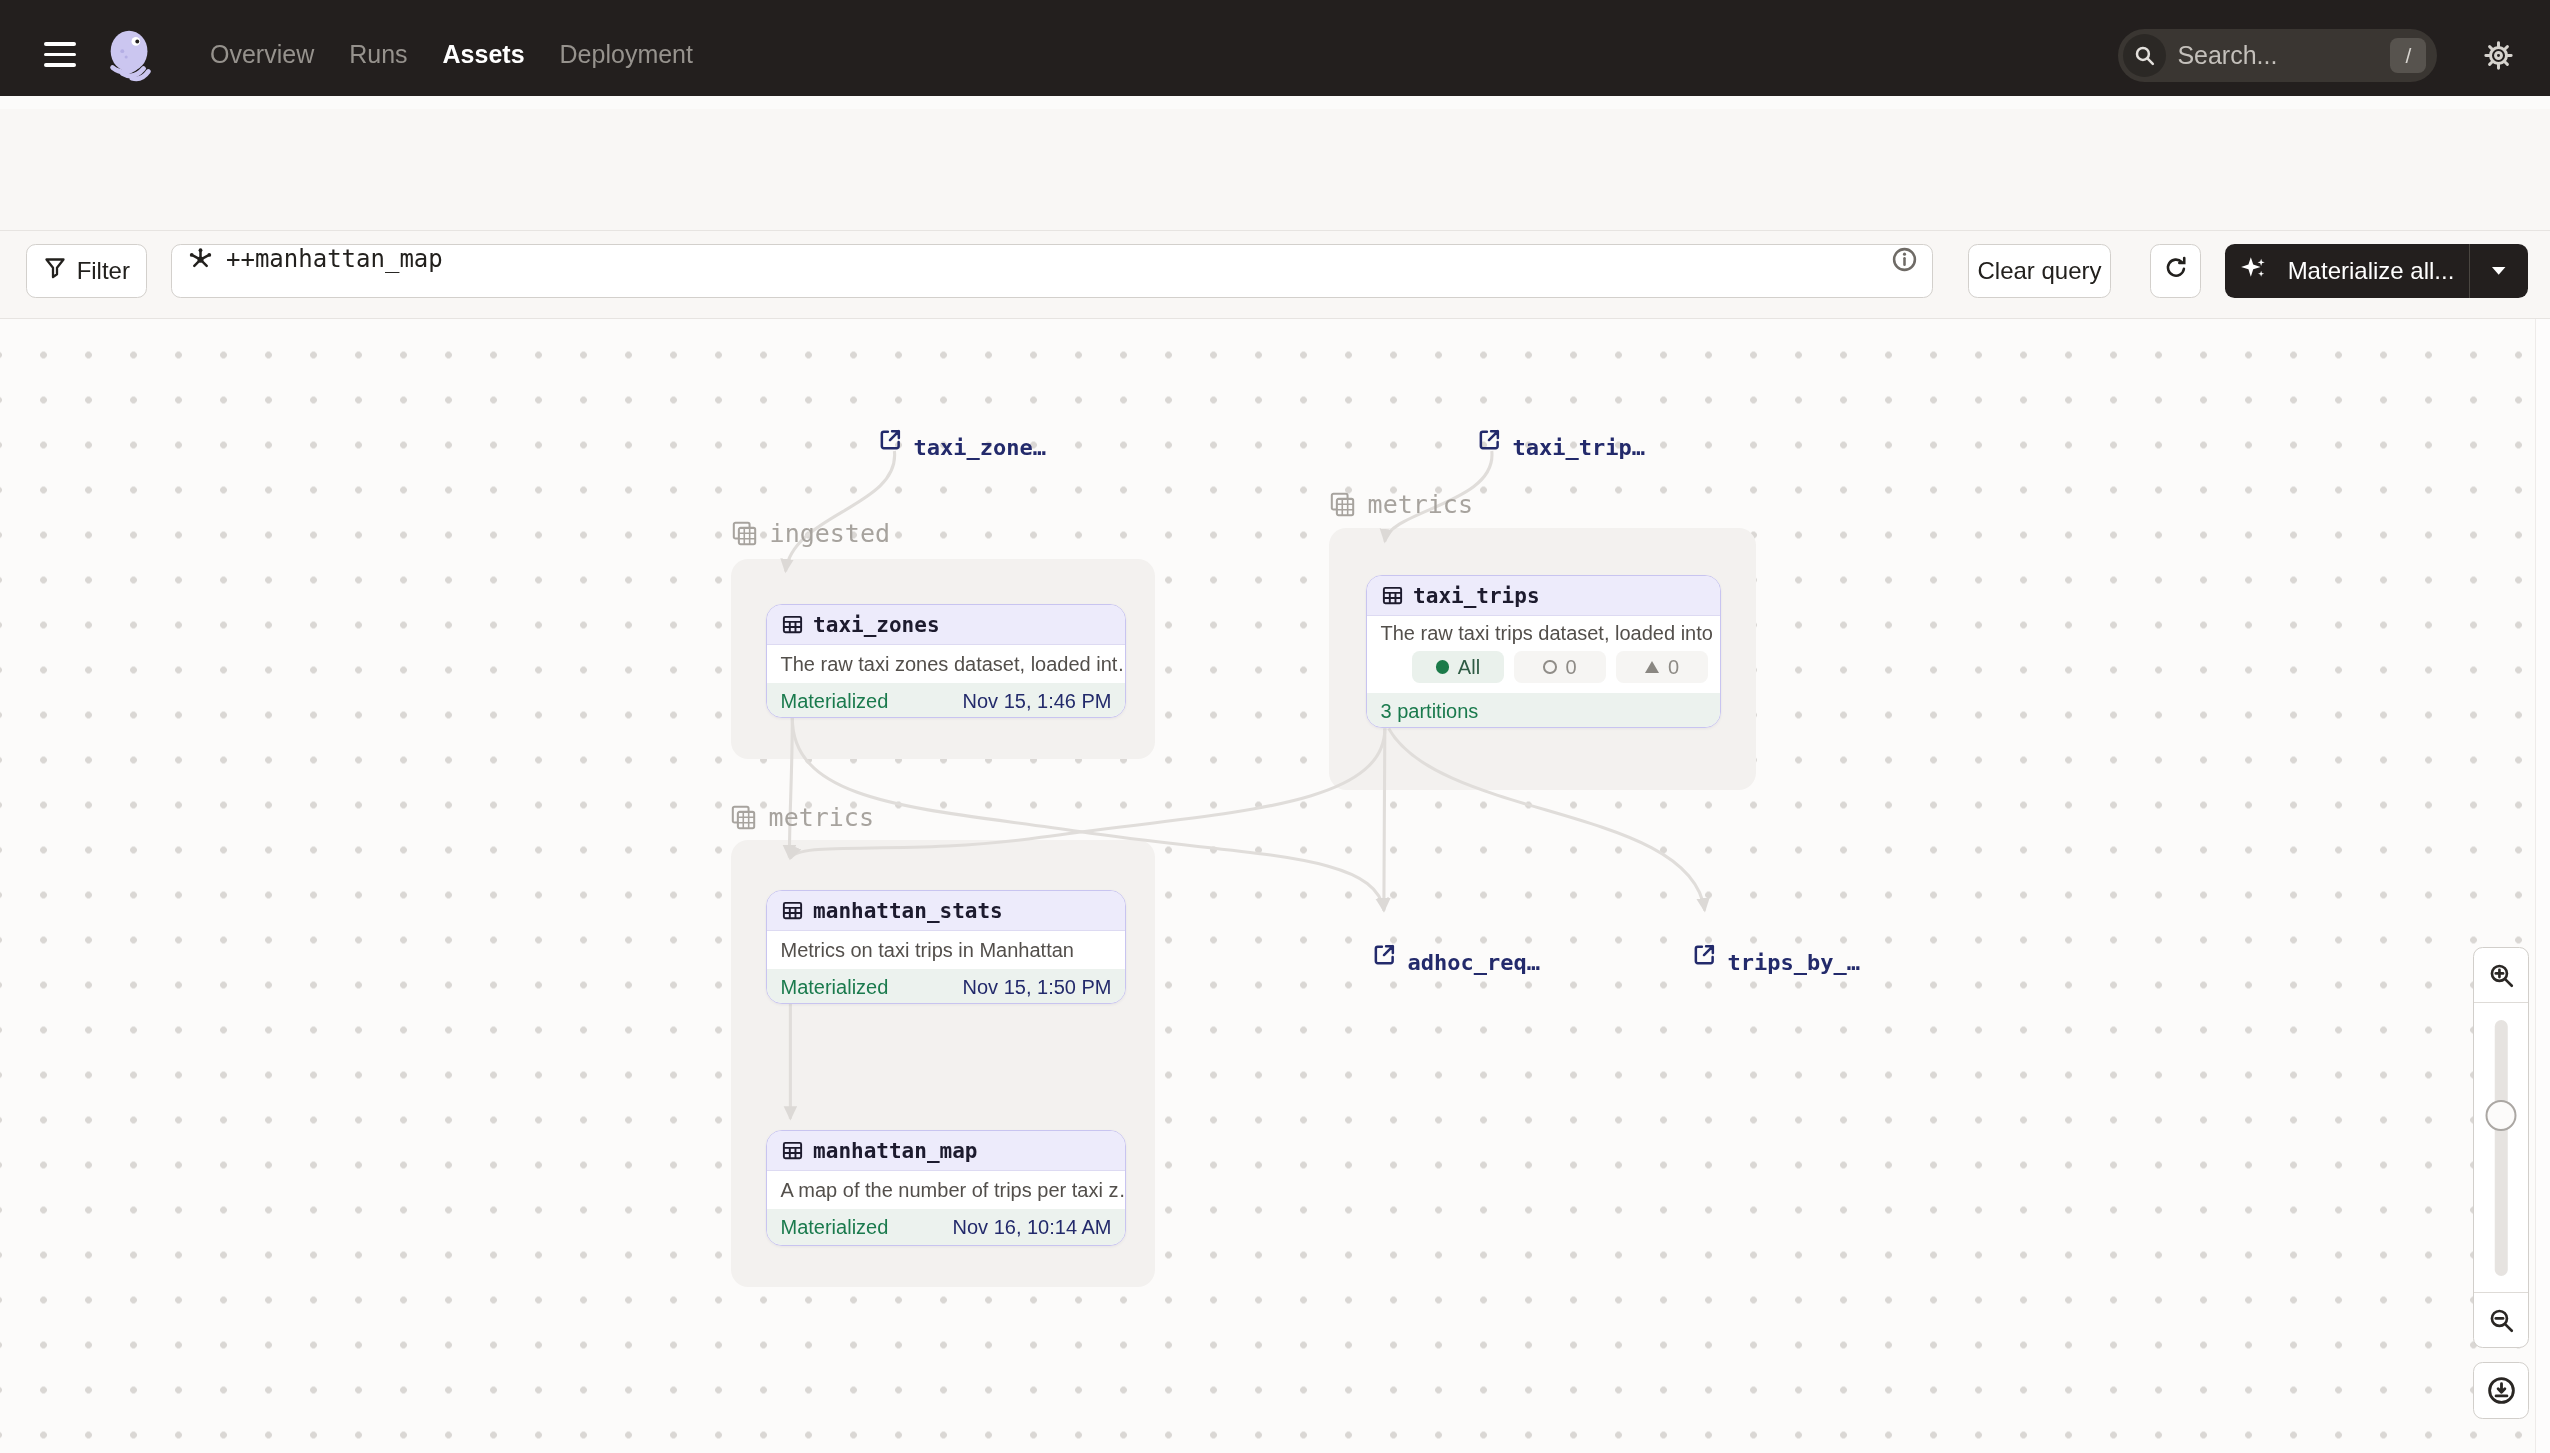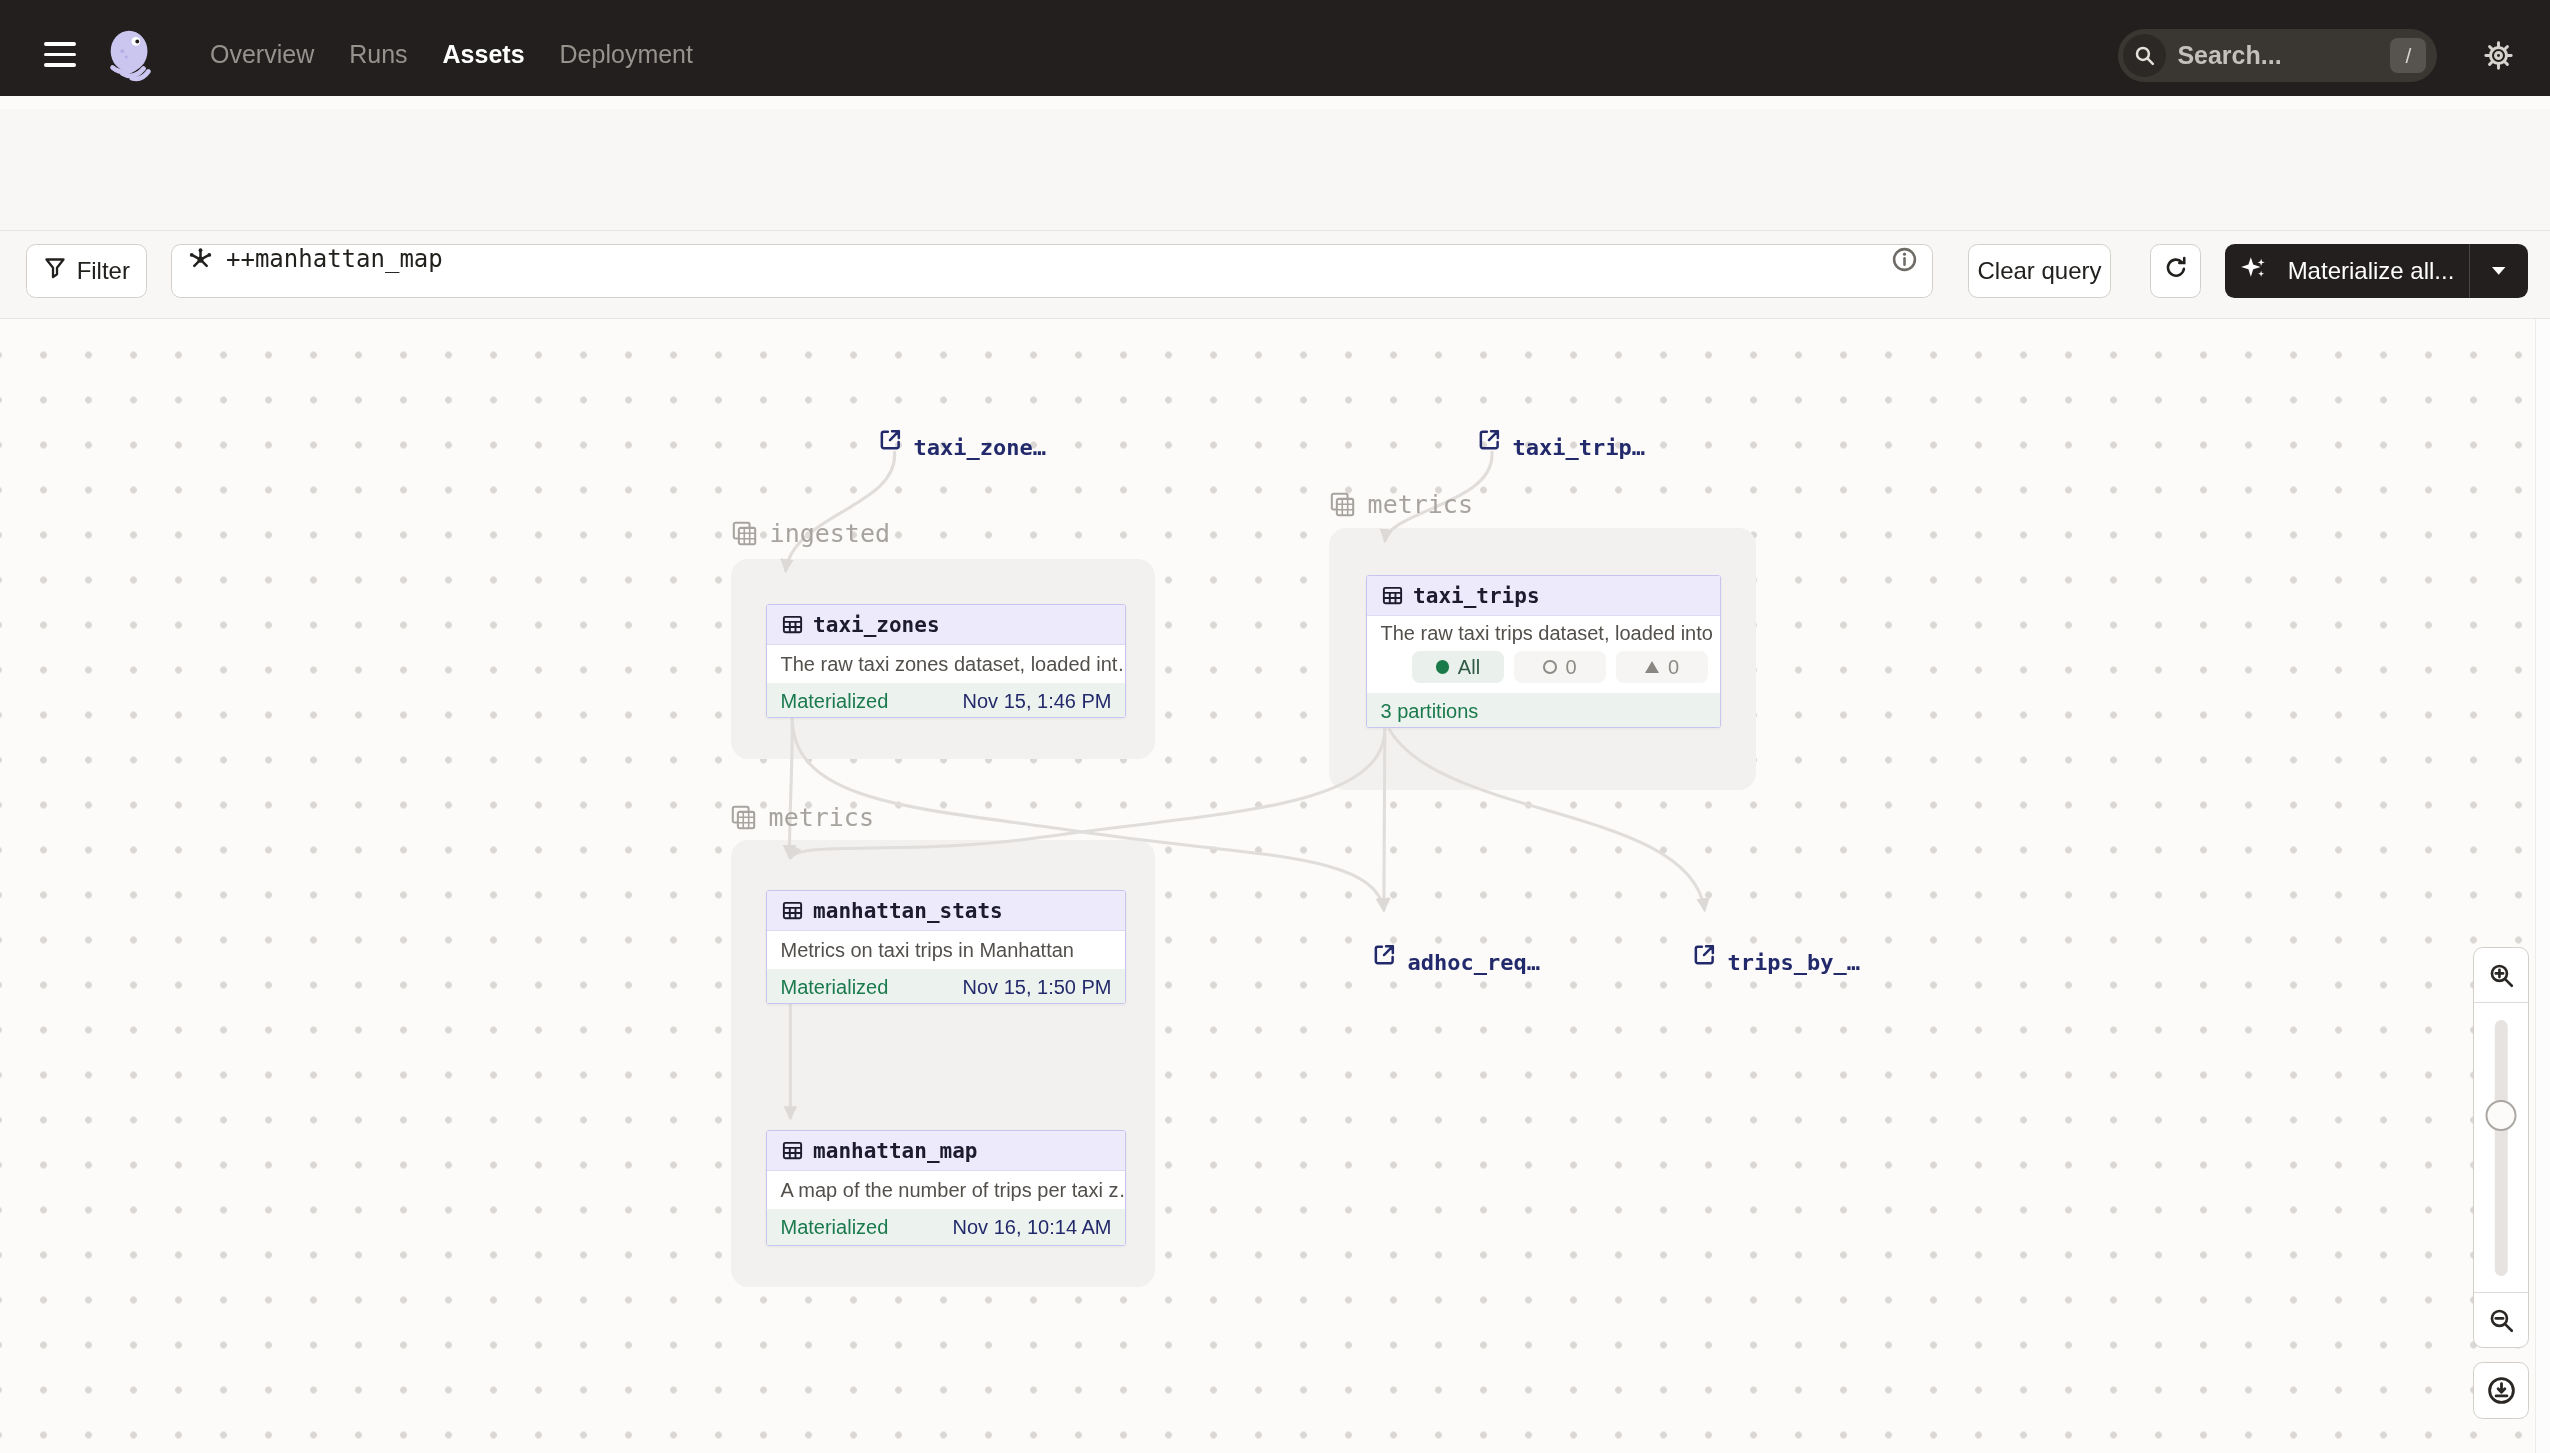--- a/index.html
+++ b/index.html
@@ -11,21 +11,21 @@
   
   .topbar { position:absolute; left:0; top:0; width:2550px; height:96px; background:#231F1E; display:flex; align-items:center; }
   .hamburger { position:absolute; left:44px; top:39px; width:32px; height:31px; display:flex; flex-direction:column; justify-content:center; gap:6.7px; cursor:pointer; }
   .hamburger span { display:block; height:3.9px; background:#FFFFFF; border-radius:1.9px; }
   .logo { position:absolute; left:101px; top:25px; width:60px; height:60px; }
   .nav { position:absolute; left:210px; top:0; height:109px; display:flex; align-items:center; gap:35px; }
   .nav-item { font-size:25px; color:#96928D; cursor:pointer; }
   .nav-item.active { color:#FFFFFF; font-weight:700; }
   .search-pill { position:absolute; left:2118px; top:29px; width:319px; height:53px; background:#3A3632; border-radius:27px; display:flex; align-items:center; }
   .search-circle { width:43px; height:43px; margin-left:4.8px; border-radius:50%; background:#2B2825; display:flex; align-items:center; justify-content:center; }
-  .search-pill input { flex:1; margin-left:11.6px; background:transparent; border:none; outline:none; color:#E9E6E2; font-size:25px; width:154px;font-weight:bold; }
+  .search-pill input { flex:1; margin-left:11.6px; background:transparent; border:none; outline:none; color:#E9E6E2; font-size:25px; width:154px; }
   .search-pill input::placeholder { color:#C4C0BB; }
   .kbd { margin-right:10.6px; width:36px; height:35px; border-radius:7.7px; background:#57534E; color:#D9D6D1; font-size:21px; display:flex; align-items:center; justify-content:center; }
   .gear { position:absolute; left:2483px; top:40px; width:31px; height:31px; cursor:pointer; color:#D6D3CE; }
 
   
   .header { position:absolute; left:0; top:109px; width:2550px; height:122px; background:#F9F7F5; border-bottom:1px solid #E7E4E1; }
   .page-title { position:absolute; left:45px; top:141px; font-size:34px; font-weight:700; color:#2D2A26; letter-spacing:-0.3px; }
   .btn { display:flex; align-items:center; justify-content:center; gap:9.6px; background:#FFFFFF; border:1px solid #D3D0CC; border-radius:9.6px; color:#22201D; font-size:24px; cursor:pointer; }
   .reload-btn { position:absolute; left:2260px; top:140px; width:251px; height:54px; }
 
@@ -44,21 +44,21 @@
 
   
   .canvas { position:absolute; left:0; top:319px; width:2550px; height:1134px; background-color:#FCFBFA;
     background-image:radial-gradient(circle, #DAD7D4 3.1px, rgba(0,0,0,0) 3.7px);
     background-size:45px 45px; background-position:21px 13.5px; }
   .group-box { position:absolute; background:#F3F1EF; border-radius:17.3px; z-index:1; }
   .group-label { position:absolute; display:flex; align-items:center; gap:11.6px; z-index:3; color:#A7A39E; cursor:pointer; }
   .group-label .name { font-family:"DejaVu Sans Mono", monospace; font-size:25px; }
   .edges { position:absolute; left:0; top:0; z-index:2; pointer-events:none; }
 
-  .node { position:absolute; width:360px; background:#FFFFFF; border:1.9px solid #C8C4F0; border-radius:3px; overflow:hidden; z-index:3; box-shadow:0 1px 2.9px rgba(40,36,80,0.06); cursor:pointer; }
+  .node { position:absolute; width:360px; background:#FFFFFF; border:1.9px solid #C8C4F0; border-radius:16px; overflow:hidden; z-index:3; box-shadow:0 1px 2.9px rgba(40,36,80,0.06); cursor:pointer; }
   .node-header { height:40px; background:#EDEBFB; display:flex; align-items:center; gap:9.6px; padding:0 13.5px; border-bottom:1px solid #DDDAF2; }
   .node-title { font-family:"DejaVu Sans Mono", monospace; font-size:21px; font-weight:700; color:#1D1B2E; }
   .node-desc { height:38px; display:flex; align-items:center; padding:0 13.5px; font-size:20px; color:#534F4B; white-space:nowrap; overflow:hidden; }
   .node-footer { height:37px; background:#ECF2EE; display:flex; align-items:center; justify-content:space-between; padding:0 13.5px; font-size:20px; }
   .status-materialized { color:#1A7A4D; }
   .timestamp { color:#232A6B; }
   .badge-row { height:42px; display:flex; align-items:flex-start; gap:9.6px; padding:0 11.6px;margin-left:33px; }
   .pill { flex:1; height:32px; border-radius:7.7px; display:flex; align-items:center; justify-content:center; gap:8.7px; font-size:20px; }
   .pill.green { background:#EAF1EC; color:#2F5B44; }
   .pill.gray { background:#F6F5F3; color:#8E8B86; }

